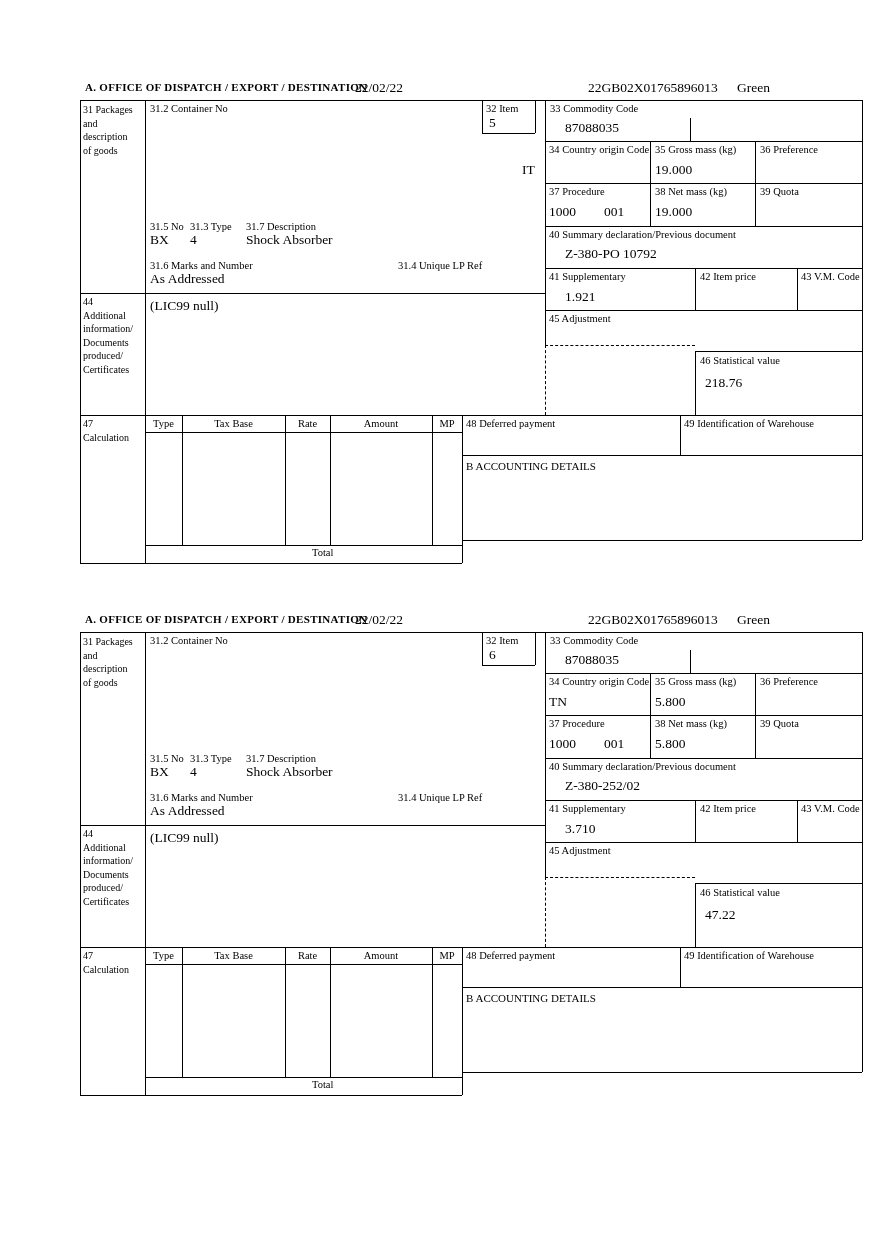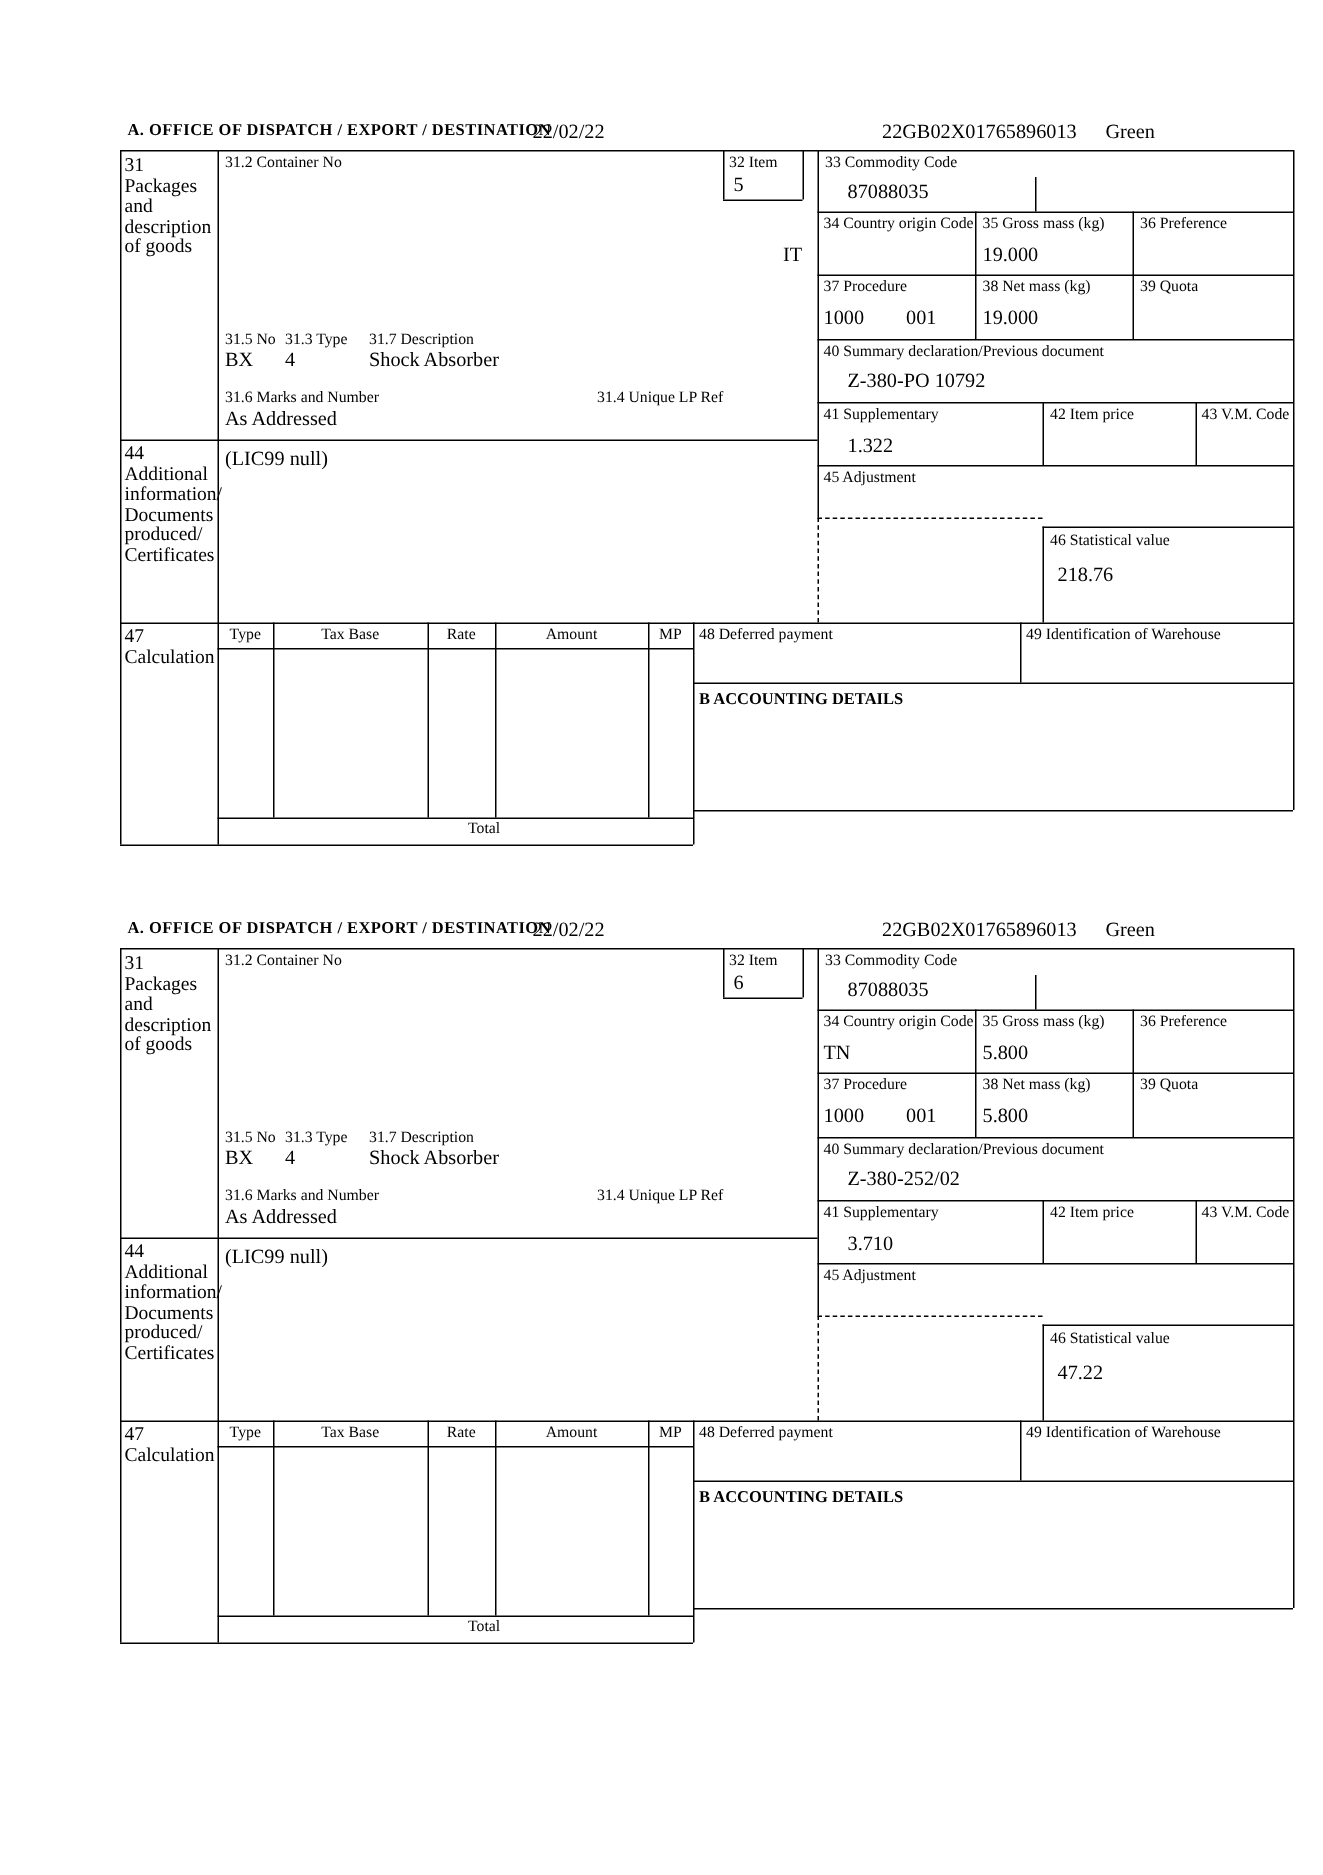--- a/index.html
+++ b/index.html
@@ -10,27 +10,27 @@
     color:#000; overflow:hidden; position:relative;
   }
   #page { position:relative; width:882px; height:1250px; }
   .sheet-section { position:relative; width:882px; height:532px; }
   #page > section:first-of-type { margin-top:80px; }
   .abs { position:absolute; white-space:nowrap; }
   .lbl { font-size:10.5px; line-height:12px; }
   .val { font-size:13.5px; line-height:15px; }
   .hdr-bold { font-size:11px; font-weight:bold; letter-spacing:0.3px; }
   .hdr-val { font-size:13.5px; }
-  .bold { font-weight:bold; }
+  .bold { font-weight:normal; }
   .tc { text-align:center; }
   .hl { position:absolute; height:1px; background:#000; }
   .vl { position:absolute; width:1px; background:#000; }
   .hd { position:absolute; height:0; border-top:1px dashed #000; }
   .vd { position:absolute; width:0; border-left:1px dashed #000; }
-  .stack div { font-size:13px; line-height:13.5px; }
+  .stack div { font-size:10px; line-height:13.5px; }
 </style>
 </head>
 <body>
 
 <div id="page">
 <section class="sheet-section">
 
   <div class="abs hdr-bold" style="left:85px;top:1px">A.  OFFICE OF DISPATCH / EXPORT / DESTINATION</div>
   <div class="abs hdr-val" style="left:355px;top:0px">22/02/22</div>
   <div class="abs hdr-val" style="left:588px;top:0px">22GB02X01765896013</div>
@@ -122,21 +122,21 @@
   <div class="abs lbl" style="left:246px;top:141px">31.7 Description</div>
   <div class="abs val" style="left:150px;top:152px">BX</div>
   <div class="abs val" style="left:190px;top:152px">4</div>
   <div class="abs val" style="left:246px;top:152px">Shock Absorber</div>
 
   <div class="abs lbl" style="left:150px;top:180px">31.6 Marks and Number</div>
   <div class="abs lbl" style="left:398px;top:180px">31.4 Unique LP Ref</div>
   <div class="abs val" style="left:150px;top:191px">As Addressed</div>
 
   <div class="abs lbl" style="left:549px;top:191px">41 Supplementary</div>
-  <div class="abs val" style="left:565px;top:209px">1.322</div>
+  <div class="abs val" style="left:565px;top:209px">1.921</div>
   <div class="abs lbl" style="left:700px;top:191px">42 Item price</div>
   <div class="abs lbl" style="left:801px;top:191px">43 V.M. Code</div>
 
   <div class="abs val" style="left:150px;top:218px">(LIC99 null)</div>
 
   <div class="abs lbl" style="left:549px;top:233px">45 Adjustment</div>
 
   <div class="abs lbl" style="left:700px;top:275px">46 Statistical value</div>
   <div class="abs val" style="left:705px;top:295px">218.76</div>
 

